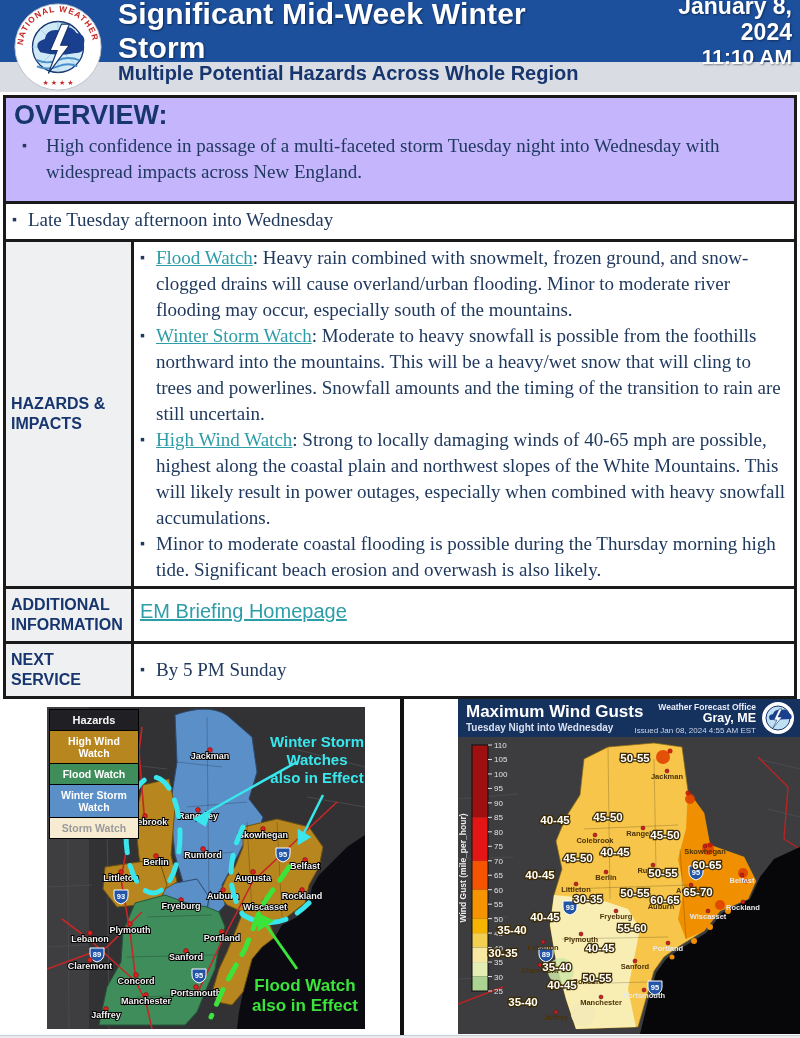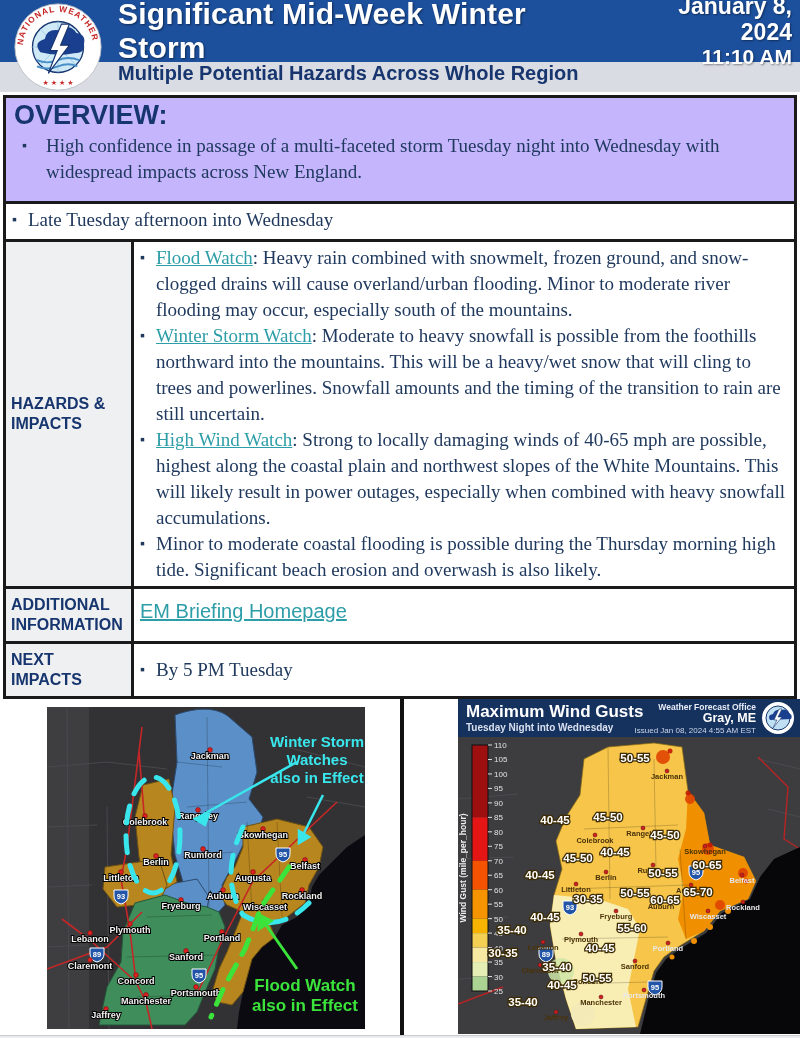--- a/index.html
+++ b/index.html
@@ -111,24 +111,24 @@
             <li><span class="wlink">High Wind Watch</span>: Strong to locally damaging winds of 40-65 mph are possible, highest along the coastal plain and northwest slopes of the White Mountains. This will likely result in power outages, especially when combined with heavy snowfall accumulations.</li>
             <li>Minor to moderate coastal flooding is possible during the Thursday morning high tide. Significant beach erosion and overwash is also likely.</li>
           </ul>
         </div>
     </div>
     <div class="irow r-addinfo">
       <div class="tlabel">ADDITIONAL INFORMATION</div>
       <div class="tcell"><a class="tlink">EM Briefing Homepage</a></div>
     </div>
     <div class="irow r-next">
-      <div class="tlabel">NEXT IMPACTS</div>
+      <div class="tlabel">NEXT SERVICE</div>
       <div class="tcell" style="display:flex;align-items:center;">
           <ul class="blist">
-            <li>By 5 PM Tuesday</li>
+            <li>By 5 PM Sunday</li>
           </ul>
         </div>
     </div>
   </div>
 
   <div class="maps">
 
     <svg class="hzmap" viewBox="0 0 318 322">
       <rect x="0" y="0" width="318" height="322" fill="#323235"></rect>
       <rect x="0" y="0" width="42" height="322" fill="#3e3e41"></rect>
@@ -234,20 +234,29 @@
       <g stroke="#3be33b" stroke-width="3" fill="#3be33b">
         <line x1="250" y1="262" x2="212" y2="208"></line>
           <polygon points="212,208 212,222 224,214"></polygon>
       </g>
       <g id="hz-annot">
           <text x="270" y="40" text-anchor="middle" font-size="15" font-weight="bold" fill="#39e6ec"><tspan x="270" dy="0">Winter Storm</tspan><tspan x="270" dy="18">Watches</tspan><tspan x="270" dy="18">also in Effect</tspan></text>
           <text x="258" y="284" text-anchor="middle" font-size="17" font-weight="bold" fill="#3be33b"><tspan x="258" dy="0">Flood Watch</tspan><tspan x="258" dy="20">also in Effect</tspan></text>
         </g>
     </svg>
 
+    <div class="hz-legend">
+      <div class="lg-title">Hazards</div>
+      <div id="lg-items">
+          <div class="lg-item" style="background: rgb(184, 134, 31); color: rgb(255, 255, 255);">High Wind Watch</div>
+          <div class="lg-item" style="background: rgb(63, 141, 91); color: rgb(255, 255, 255);">Flood Watch</div>
+          <div class="lg-item" style="background: rgb(91, 143, 199); color: rgb(255, 255, 255);">Winter Storm Watch</div>
+          <div class="lg-item" style="background: rgb(247, 236, 210); color: rgb(154, 154, 154);">Storm Watch</div>
+        </div>
+    </div>
 
     <div class="map-divider"></div>
 
     <svg class="wmap" viewBox="0 0 342 335">
       <rect x="0" y="38" width="342" height="297" fill="#3d3d40"></rect>
       <g stroke="#4b4b4f" stroke-width="1" fill="none">
         <path d="M0,100 L60,95 M0,160 L55,158 M0,220 L50,218 M0,280 L46,278 M300,60 L342,70 M310,110 L342,118"></path>
       </g>
       <g stroke="#b92323" stroke-width="1.4" fill="none">
         <path d="M300,58 L330,88 L326,140 L342,150"></path>

